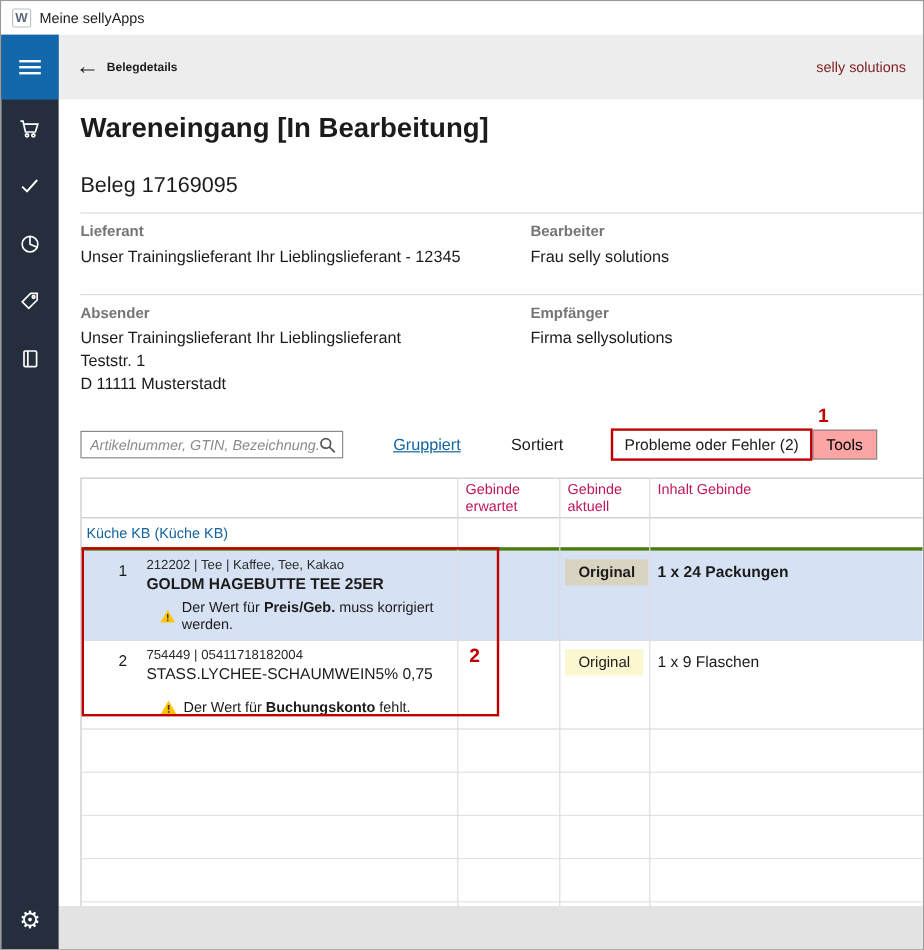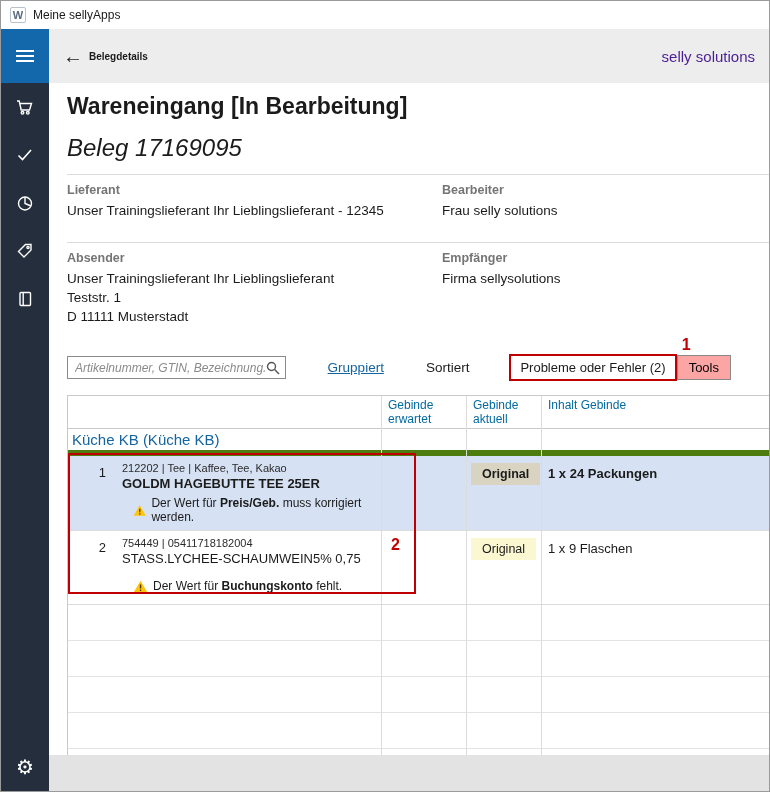--- a/index.html
+++ b/index.html
@@ -17,26 +17,26 @@
   .nav-btn { width:48px; height:48px; background:transparent; border:none; display:flex; align-items:center; justify-content:center; cursor:pointer; }
   .hamburger { height:54px; background:#1368ab; flex-direction:column; gap:3px; }
   .hbar { display:block; width:18px; height:2px; background:#fff; }
   .gear { margin-top:auto; color:#fff; font-size:20px; line-height:20px; }
   .nav-btn svg { display:block; }
 
   
   .header { position:absolute; top:28px; left:48px; right:0; height:54px; background:#ededed; display:flex; align-items:center; padding:0 14px; }
   .back { background:none; border:none; font-size:20px; color:#1b1b1b; cursor:pointer; width:26px; text-align:left; }
   .header-title { font-size:10px; font-weight:bold; }
-  .brand { margin-left:auto; font-size:15px; color:#4c1d95; }
+  .brand { margin-left:auto; font-size:12px; color:#7f1d1d; }
 
   
   .main { position:absolute; top:82px; left:48px; right:0; bottom:36px; background:#fff; padding:10px 0 0 18px; overflow:hidden; }
   .doc-title { font-size:23px; font-weight:bold; }
-  .doc-subtitle { font-size:24px; margin-top:14px;font-style:italic; }
+  .doc-subtitle { font-size:18px; margin-top:24px; }
   .divider { height:1px; background:#dcdcdc; margin-top:12px; }
 
   .fields { display:grid; grid-template-columns:375px 1fr; padding:8px 0 10px; }
   .flabel { font-size:12.5px; color:#757575; margin-bottom:4px;font-weight:bold; }
   .fvalue { font-size:13.5px; line-height:19px; color:#1b1b1b; }
 
   
   .toolbar { display:flex; align-items:center; margin-top:18px; height:27px; }
   .search-box { width:246px; height:23px; border:1px solid #8a8a8a; display:flex; align-items:center; padding:0 5px 0 7px; background:#fff; }
   .search-box input { flex:1; border:none; outline:none; font-size:12px; font-family:"Liberation Sans", sans-serif; min-width:0; }
@@ -48,22 +48,22 @@
   .problems { position:relative; margin-left:40px; font-size:13px; padding:4px 9px; border:2px solid #c00000; cursor:pointer; white-space:nowrap; }
   .marker { position:absolute; color:#c00000; font-weight:bold; font-size:16px; }
   .marker1 { right:-16px; top:-20px; }
   .tools-btn { margin-left:auto; margin-right:38px; font-size:13px; padding:4px 11px; background:#fca5a5; border:1px solid #8a8a8a; cursor:pointer; font-family:"Liberation Sans", sans-serif; }
 
   
   .table { position:relative; margin-top:14px; border-top:1px solid #c9c9c9; border-left:1px solid #c9c9c9; }
   .vline { position:absolute; top:0; bottom:0; width:1px; background:#dcdcdc; }
   .v1 { left:313px; } .v2 { left:398px; } .v3 { left:473px; }
   .thead { display:grid; grid-template-columns:313px 85px 75px 1fr; min-height:31px; border-bottom:1px solid #c9c9c9; }
-  .th { font-size:12px; line-height:14px; padding:2px 0 2px 7px; color:#0369a1; }
-  .group-row { height:27px; display:flex; align-items:center; padding-left:4px; color:#1464a0; font-size:15px; border-bottom:6px solid #4d7c0f; }
+  .th { font-size:12px; line-height:14px; padding:2px 0 2px 7px; color:#be185d; }
+  .group-row { height:27px; display:flex; align-items:center; padding-left:4px; color:#1464a0; font-size:12px; border-bottom:3px solid #4d7c0f; }
   .trow { display:grid; grid-template-columns:50px 263px 85px 75px 1fr; border-bottom:1px solid #dcdcdc; cursor:pointer; }
   .row1 { min-height:65px; background:#d6e2f3; }
   .row2 { min-height:74px; }
   .cell-num { text-align:right; padding:9px 12px 0 0; font-size:13px; }
   .cell-desc { padding:6px 0 6px 2px; }
   .meta { font-size:11px; color:#2b2b2b; padding-left:2px; }
   .iname { font-size:13px; margin-top:2px; padding-left:2px; }
   .row1 .iname { font-weight:bold; }
   .warnline { display:flex; align-items:center; gap:5px; margin-top:5px; padding-left:13px; font-size:12px; }
   .row2 .warnline { margin-top:13px; }

